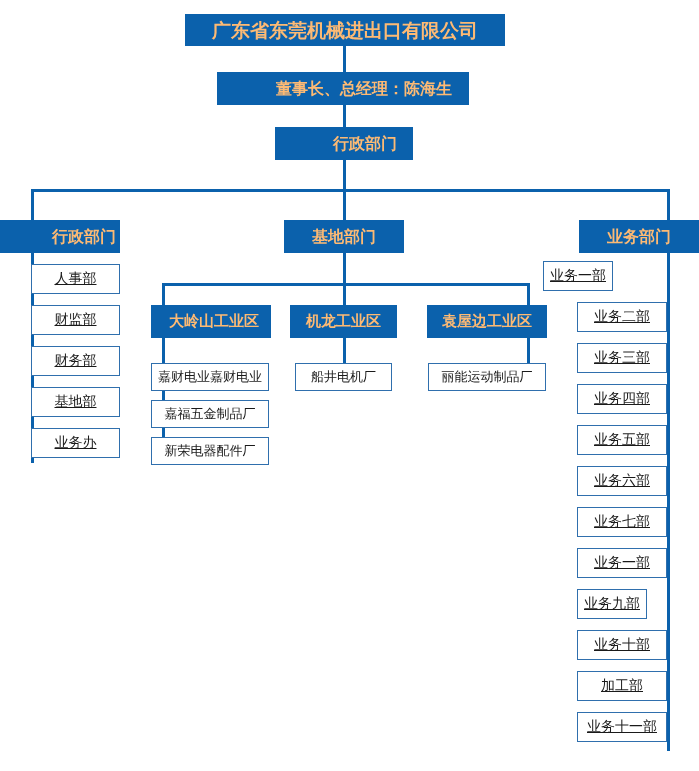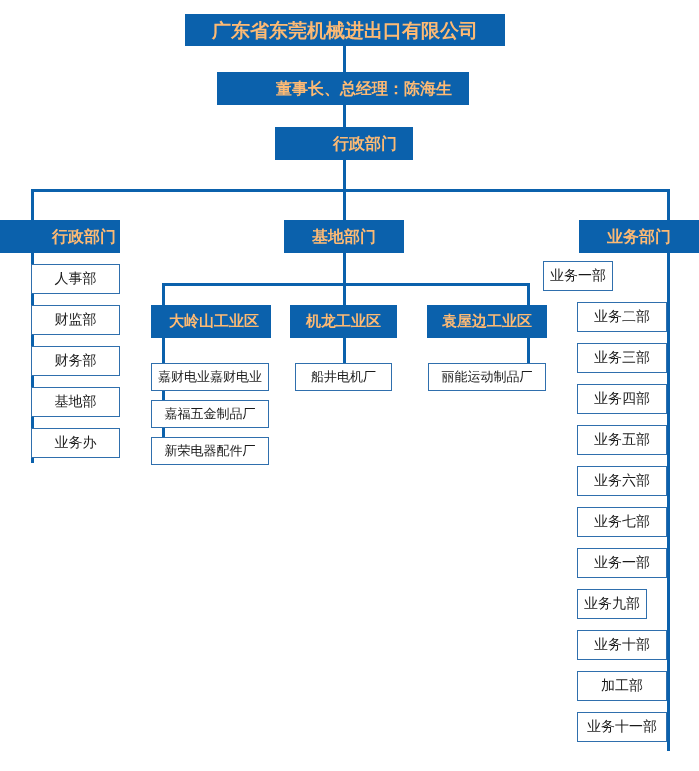--- a/index.html
+++ b/index.html
@@ -39,21 +39,21 @@
   .node.white {
     background: #ffffff;
     color: #1a1a1a;
     border: 1px solid #2f6fad;
     font-weight: normal;
   }
   .t-root      { font-size: 19px; }
   .t-exec      { font-size: 16px; padding-left: 42px; }
   .t-dept      { font-size: 16px; }
   .t-zone      { font-size: 15px; }
-  .t-leaf      { font-size: 14px; }
+  .t-leaf      { font-size: 14px; text-decoration: underline; }
   .t-leaf-sm   { font-size: 13px; }
 
   
   .line {
     position: absolute;
     background: #0b61ac;
     z-index: 1;
   }
   .line.v { width: 3px; }
   .line.h { height: 3px; }

